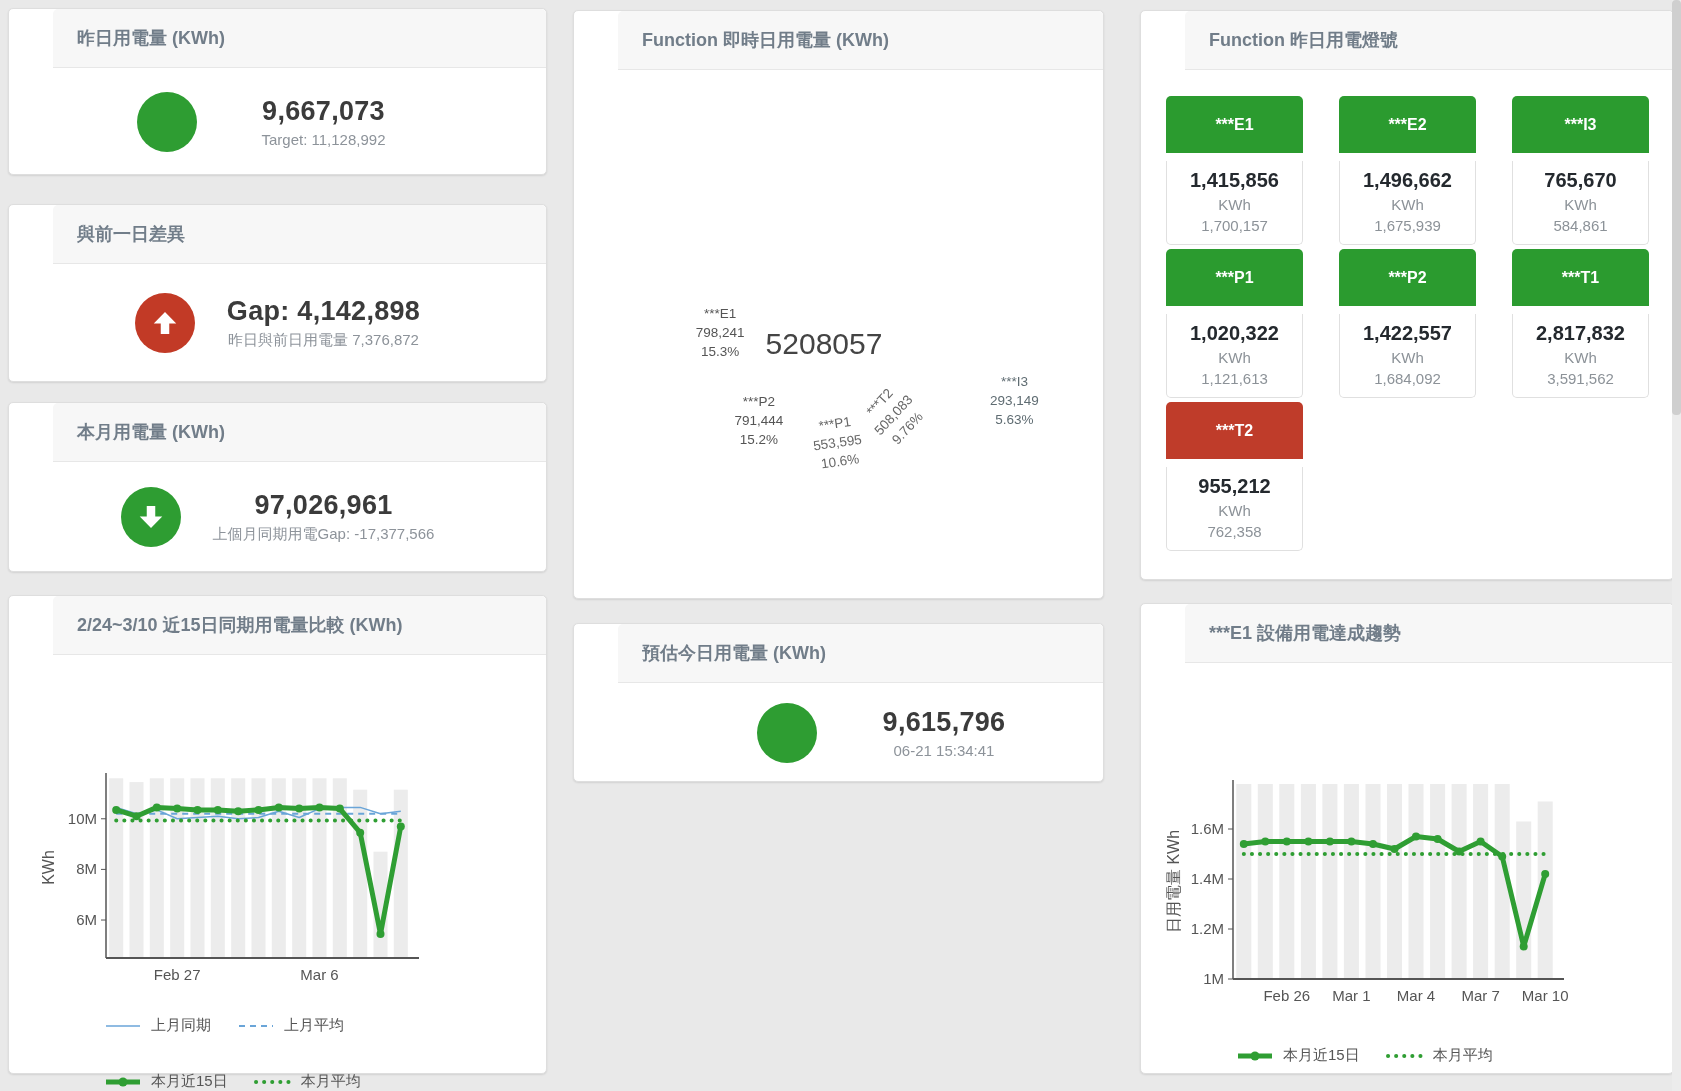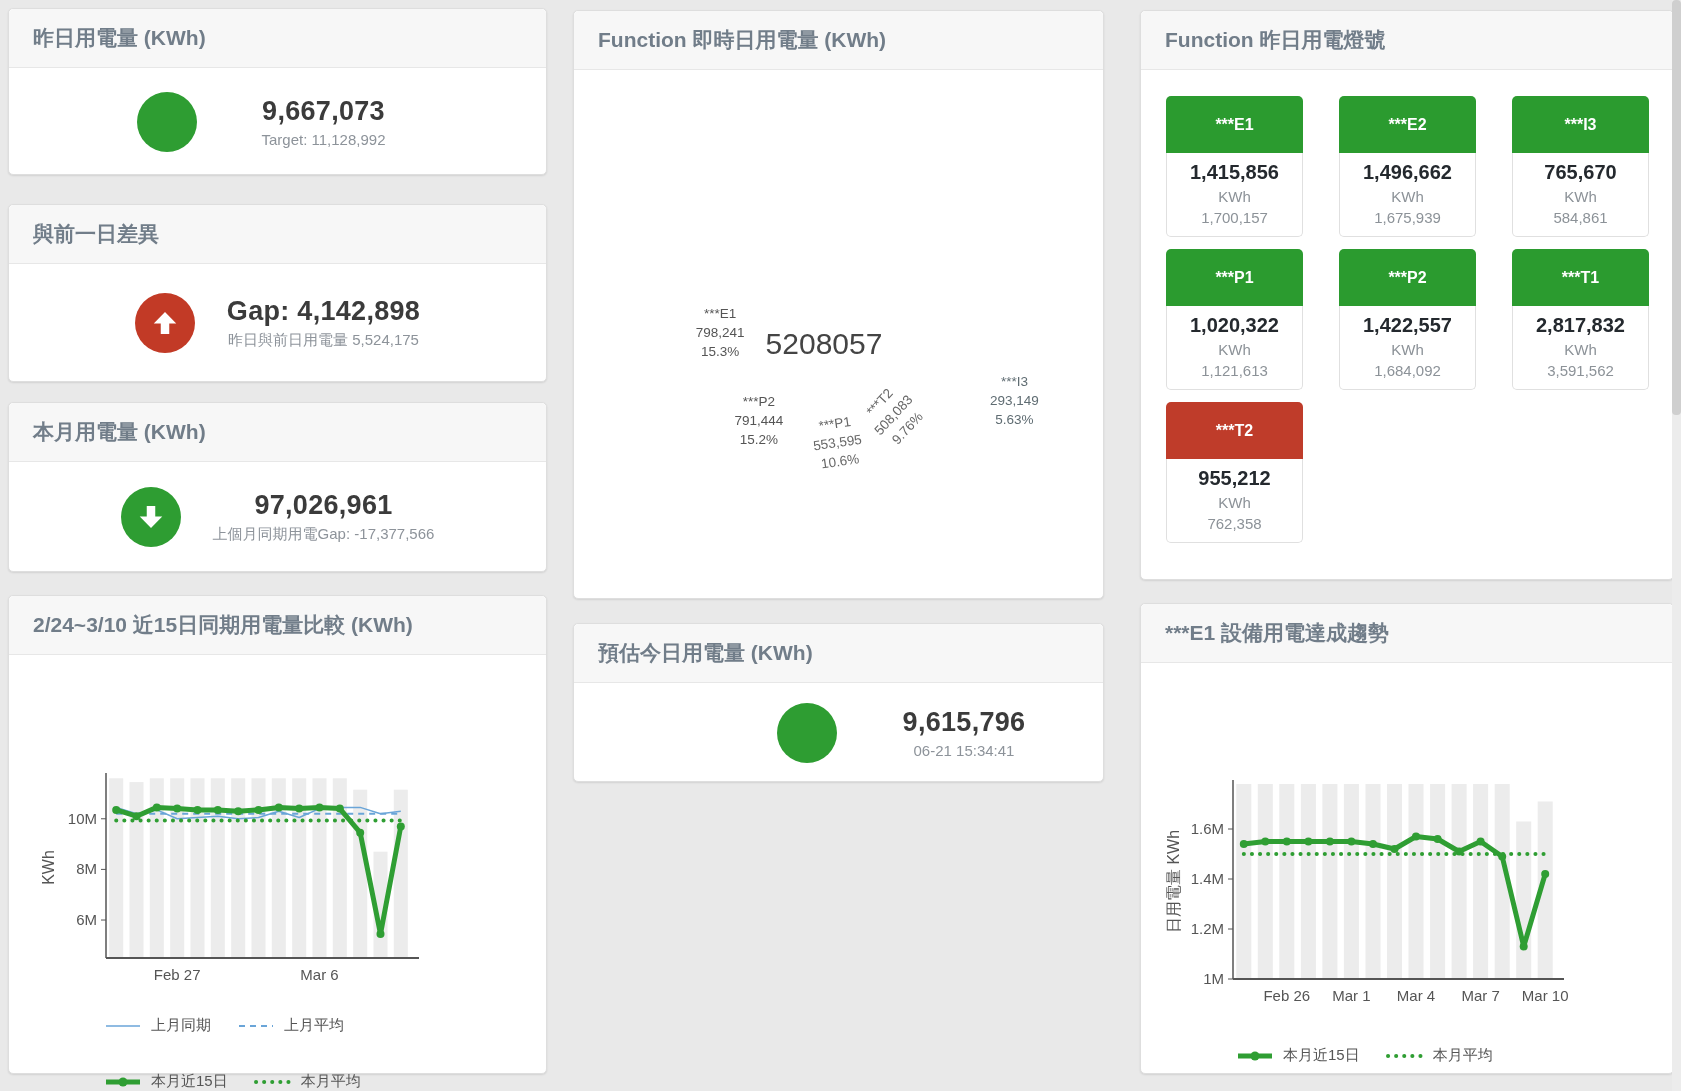--- a/index.html
+++ b/index.html
@@ -1,44 +1,44 @@
 <!DOCTYPE html>
 <html><head>
 <meta charset="utf-8">
 <style>
   html,body{margin:0;padding:0;background:#e9e9e9;}
   .stage{position:relative;width:1681px;height:1091px;background:#e9e9e9;overflow:hidden;
          font-family:"Liberation Sans","DejaVu Sans",sans-serif;}
   .card{position:absolute;background:#fff;border:1px solid #dedede;border-radius:5px;
         box-shadow:0 1px 2px rgba(0,0,0,.10);}
   .card-header{height:58px;background:#f7f7f7;border-bottom:1px solid #e7e7e7;border-radius:5px 5px 0 0;
-        display:flex;align-items:center;padding:0 24px;font-weight:bold;font-size:21px;color:#717d89;}
+        display:flex;align-items:center;padding:0 24px;font-weight:bold;font-size:18px;color:#717d89;margin-left:44px;}
   #card-yesterday{left:8px;top:8px;width:537px;height:165px}
   #card-gap{left:8px;top:204px;width:537px;height:176px}
   #card-month{left:8px;top:402px;width:537px;height:168px}
   #card-compare{left:8px;top:595px;width:537px;height:477px}
   #card-donut{left:573px;top:10px;width:529px;height:587px}
   #card-forecast{left:573px;top:623px;width:529px;height:157px}
   #card-lights{left:1140px;top:10px;width:532px;height:568px}
   #card-trend{left:1140px;top:603px;width:532px;height:469px}
   .stat{display:flex;align-items:center;justify-content:center;gap:32px;height:calc(100% - 58px);text-align:center;}
-  #card-forecast .stat{justify-content:flex-end;padding-right:44px;}
+  #card-forecast .stat{justify-content:flex-end;padding-right:64px;}
   .circle{width:60px;height:60px;border-radius:50%;display:flex;align-items:center;justify-content:center;flex:0 0 60px;}
   .circle.green{background:#2e9d32}.circle.red{background:#c23a26}
   .circle svg{width:30px;height:30px}
   .arrow-down{transform:rotate(180deg)}
   .stat-text{min-width:190px}
   .stat-value{font-size:27px;font-weight:bold;color:#3b3b3b;letter-spacing:.3px;}
   .stat-sub{font-size:15px;color:#8d939a;margin-top:4px;}
   .tiles{position:absolute;left:25px;top:85px;width:480px;height:460px;}
   .tile{position:absolute;width:137px;}
   .tile-head{height:57px;border-radius:5px 5px 0 0;color:#fff;font-weight:bold;font-size:16px;
         display:flex;align-items:center;justify-content:center;}
   .tile-body{border:1px solid #e0e0e0;border-top:none;border-radius:0 0 5px 5px;background:#fff;
-        text-align:center;padding:8px 0 10px;}
+        text-align:center;padding:8px 0 10px;margin-top:8px;}
   .tile-value{font-size:20px;font-weight:bold;color:#24292e;}
   .tile-unit,.tile-target{font-size:15px;color:#8c9298;margin-top:4px;}
   .chart-svg{position:absolute;left:0;}
   #chartA-svg{top:63px}
   #chartB-svg{top:60px}
   #donut-svg{top:58px}
   .legend{position:absolute;display:flex;flex-direction:column;gap:4px;font-size:15px;color:#555;}
   #chartA-legend{left:95px;top:387px}
   #chartB-legend{left:95px;top:409px}
   .lg-row{display:flex;gap:26px;align-items:center;}
@@ -65,21 +65,21 @@
   <section class="card" id="card-gap">
     <div class="card-header">與前一日差異</div>
     <div class="stat">
       <span class="circle red">
         <svg viewBox="0 0 24 24">
             <path d="M12 3.2 L21 12.4 L15.4 12.4 L15.4 20.8 L8.6 20.8 L8.6 12.4 L3 12.4 Z" fill="#fff"></path>
           </svg>
       </span>
       <div class="stat-text">
         <div class="stat-value">Gap: 4,142,898</div>
-        <div class="stat-sub">昨日與前日用電量 5,524,175</div>
+        <div class="stat-sub">昨日與前日用電量 7,376,872</div>
       </div>
     </div>
   </section>
 
   <section class="card" id="card-month">
     <div class="card-header">本月用電量 (KWh)</div>
     <div class="stat">
       <span class="circle green">
         <svg class="arrow-down" viewBox="0 0 24 24">
             <path d="M12 3.2 L21 12.4 L15.4 12.4 L15.4 20.8 L8.6 20.8 L8.6 12.4 L3 12.4 Z" fill="#fff"></path>

